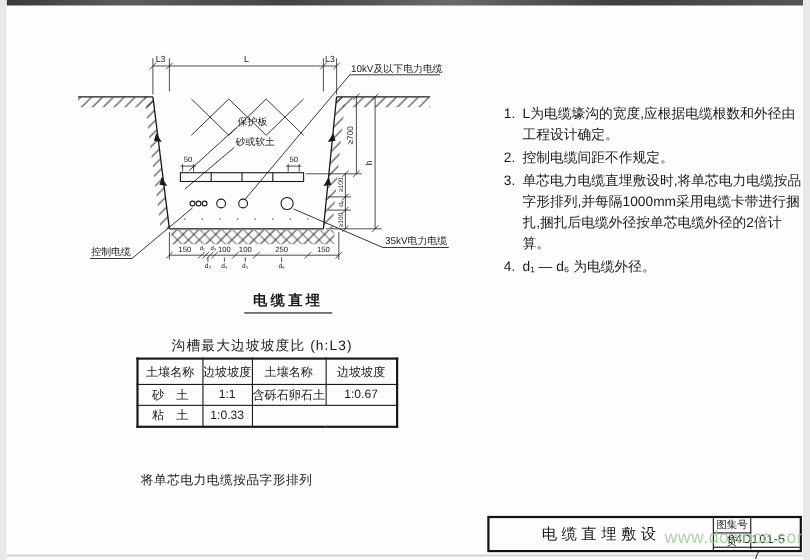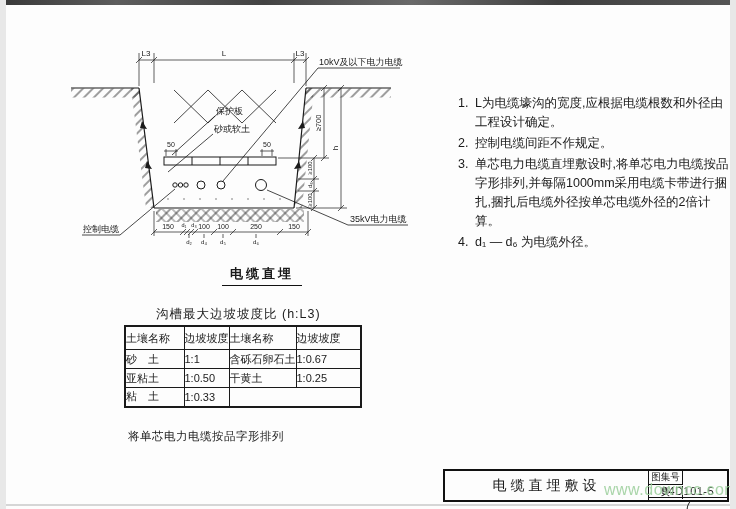--- a/index.html
+++ b/index.html
@@ -17,21 +17,21 @@
   svg text{fill:#1a1a1a;}
 
   .fig-title{position:absolute;left:160px;top:264px;width:136px;text-align:right;}
   .fig-title span{display:inline-block;font-size:13px;font-weight:bold;letter-spacing:3px;
     border-bottom:1.5px solid #111;padding:0 8px 2px;}
 
   .tbl-caption{position:absolute;left:150px;top:306px;font-size:12.5px;letter-spacing:1px;}
 
   table.slope{position:absolute;left:118px;top:325px;border-collapse:collapse;
     font-size:11px;table-layout:fixed;}
-  table.slope th,table.slope td{border:1px solid #1a1a1a;text-align:left;padding:0;
+  table.slope th,table.slope td{border:1px solid #1a1a1a;text-align:center;padding:0;
     font-weight:normal;overflow:hidden;white-space:nowrap;}
   table.slope{border:2px solid #1a1a1a;}
   table.slope tr.hd th{height:22px;}
   table.slope tr{height:19px;}
   table.slope td.noline{border-left:1px solid #1a1a1a;}
 
   .tbl-footnote{position:absolute;left:122px;top:429px;font-size:11.5px;letter-spacing:0.5px;}
 
   .notes{position:absolute;left:440px;top:94px;width:288px;font-size:12.5px;line-height:19px;}
   .notes-title{margin-bottom:4px;}
@@ -206,26 +206,20 @@
       <th>土壤名称</th>
       <th>边坡坡度</th>
     </tr>
     <tr>
       <td>砂　土</td>
       <td>1:1</td>
       <td>含砾石卵石土</td>
       <td>1:0.67</td>
     </tr>
     <tr>
-      <td>亚粘土</td>
-      <td>1:0.50</td>
-      <td>干黄土</td>
-      <td>1:0.25</td>
-    </tr>
-    <tr>
       <td>粘　土</td>
       <td>1:0.33</td>
       <td class="noline" colspan="2"></td>
     </tr>
   </tbody>
     </table>
 
   <div class="tbl-footnote">将单芯电力电缆按品字形排列</div>
 
   <div class="notes">

